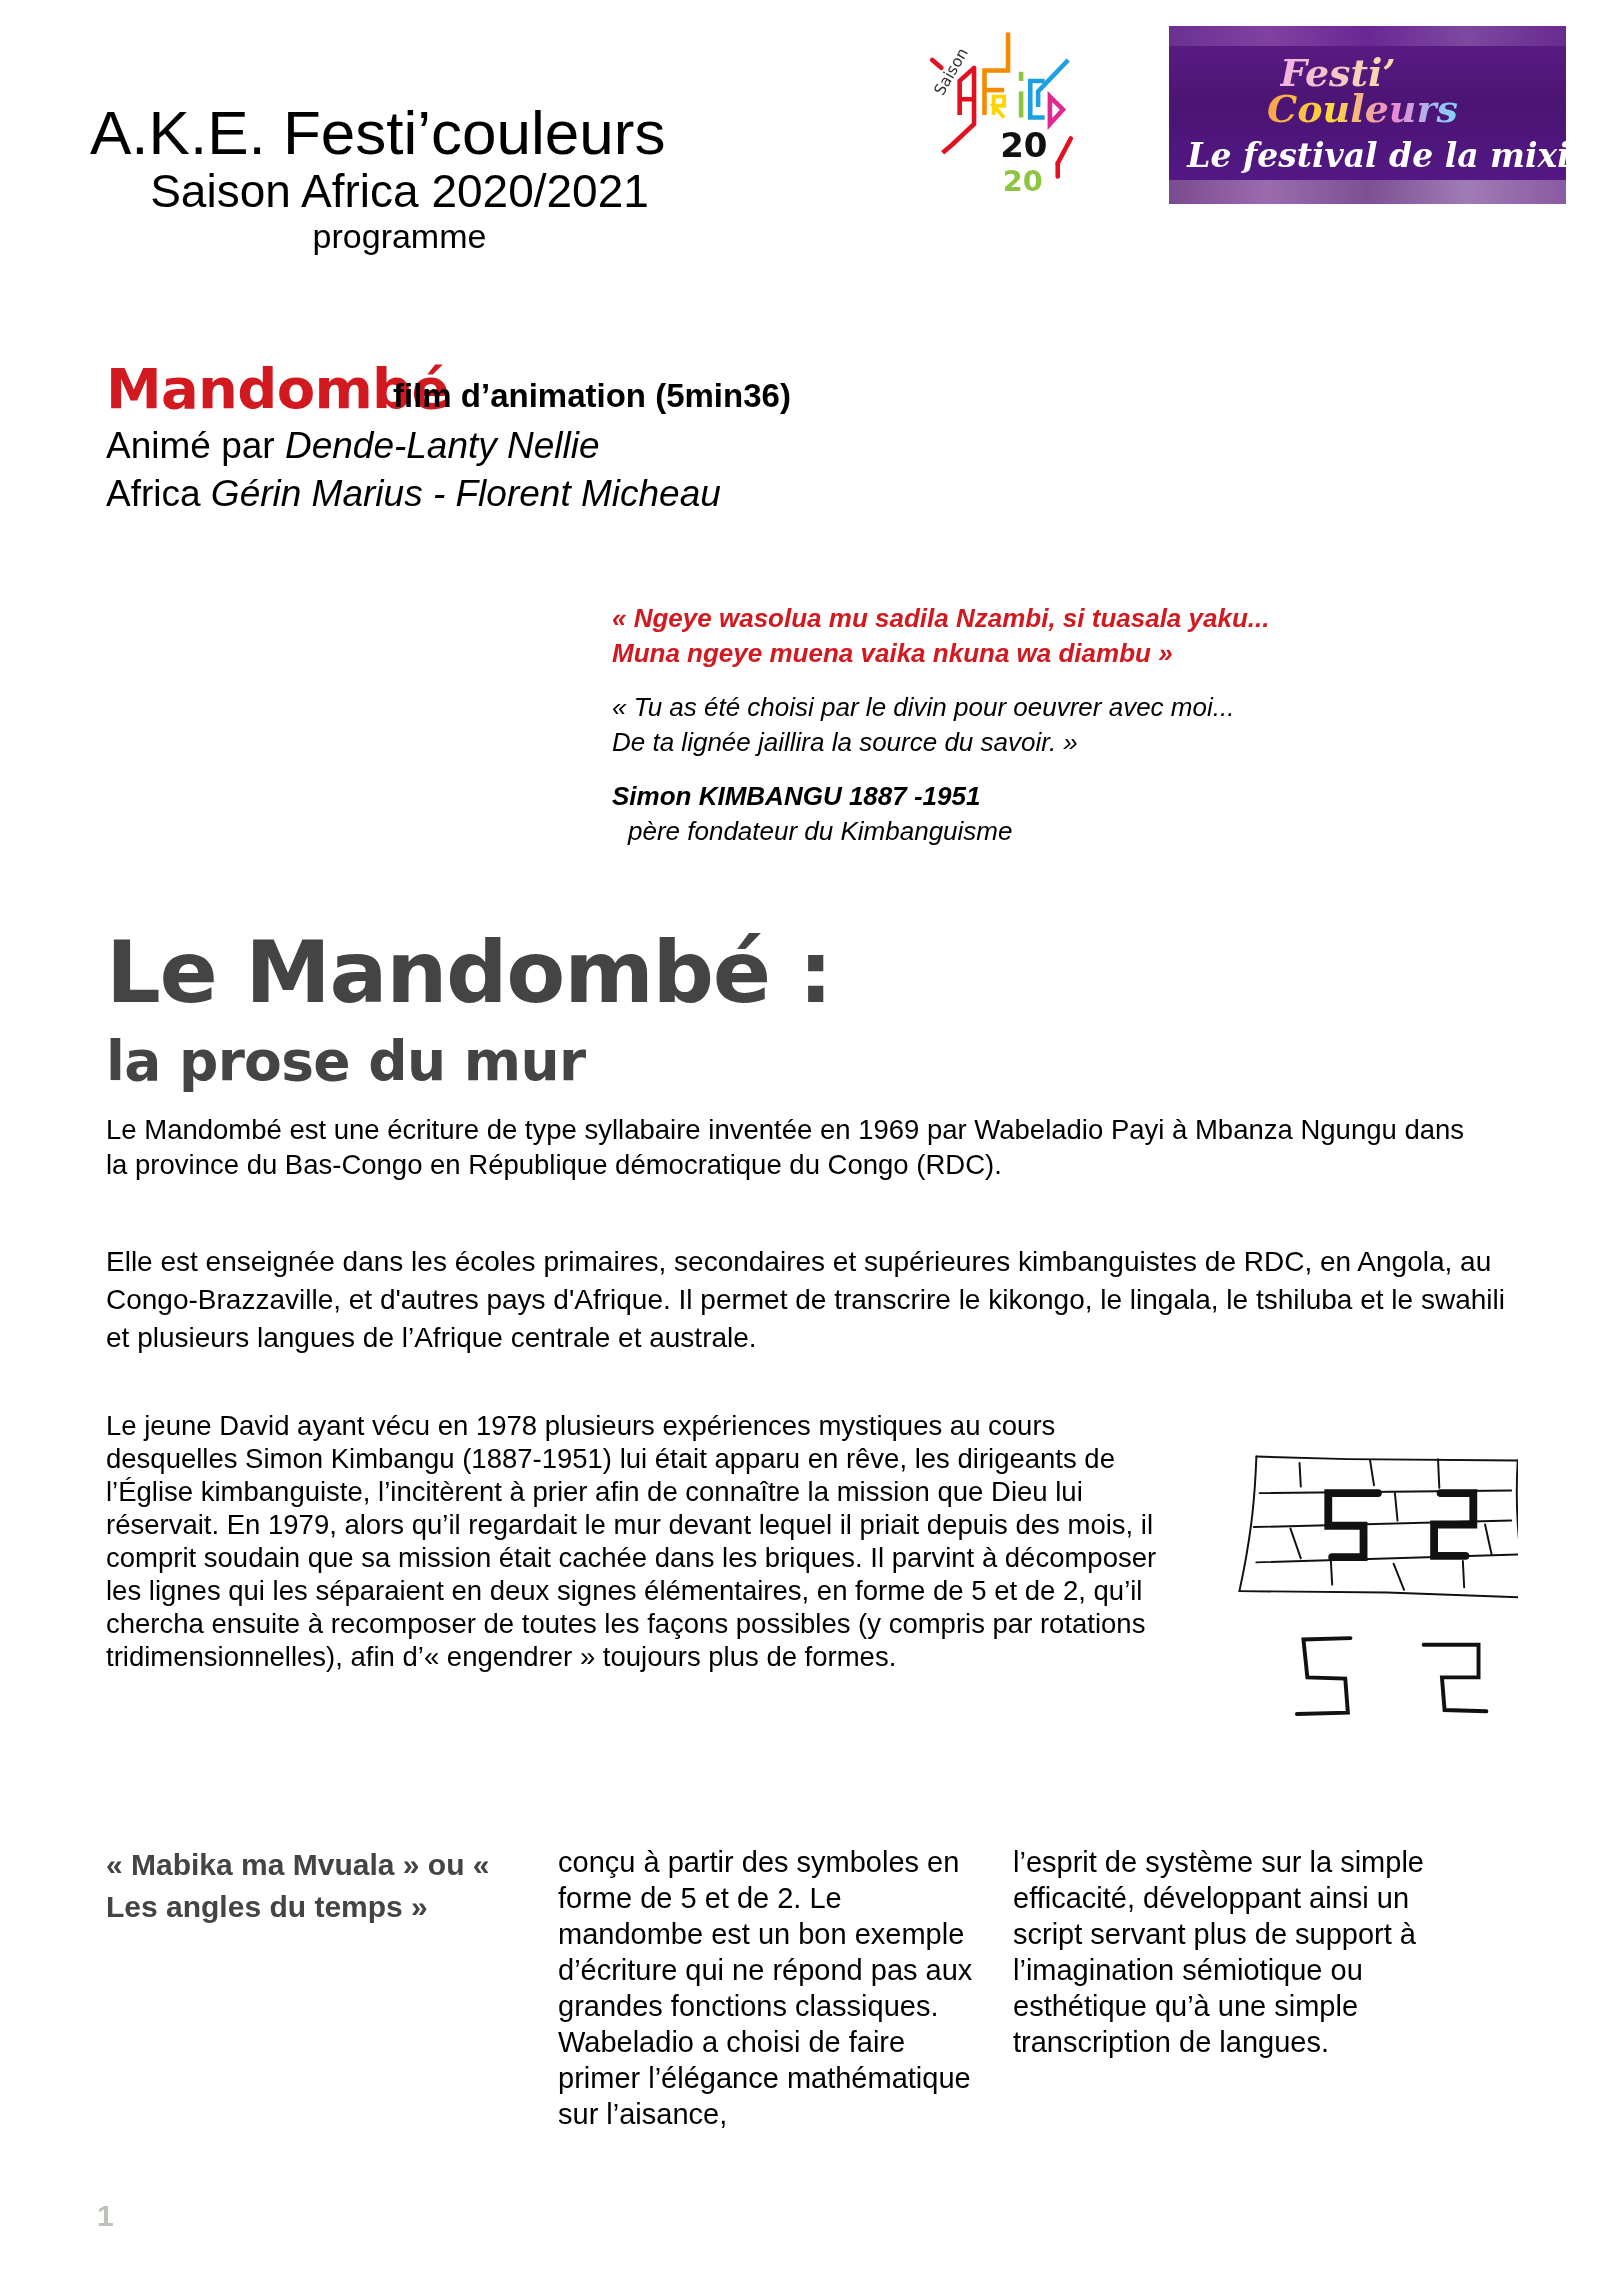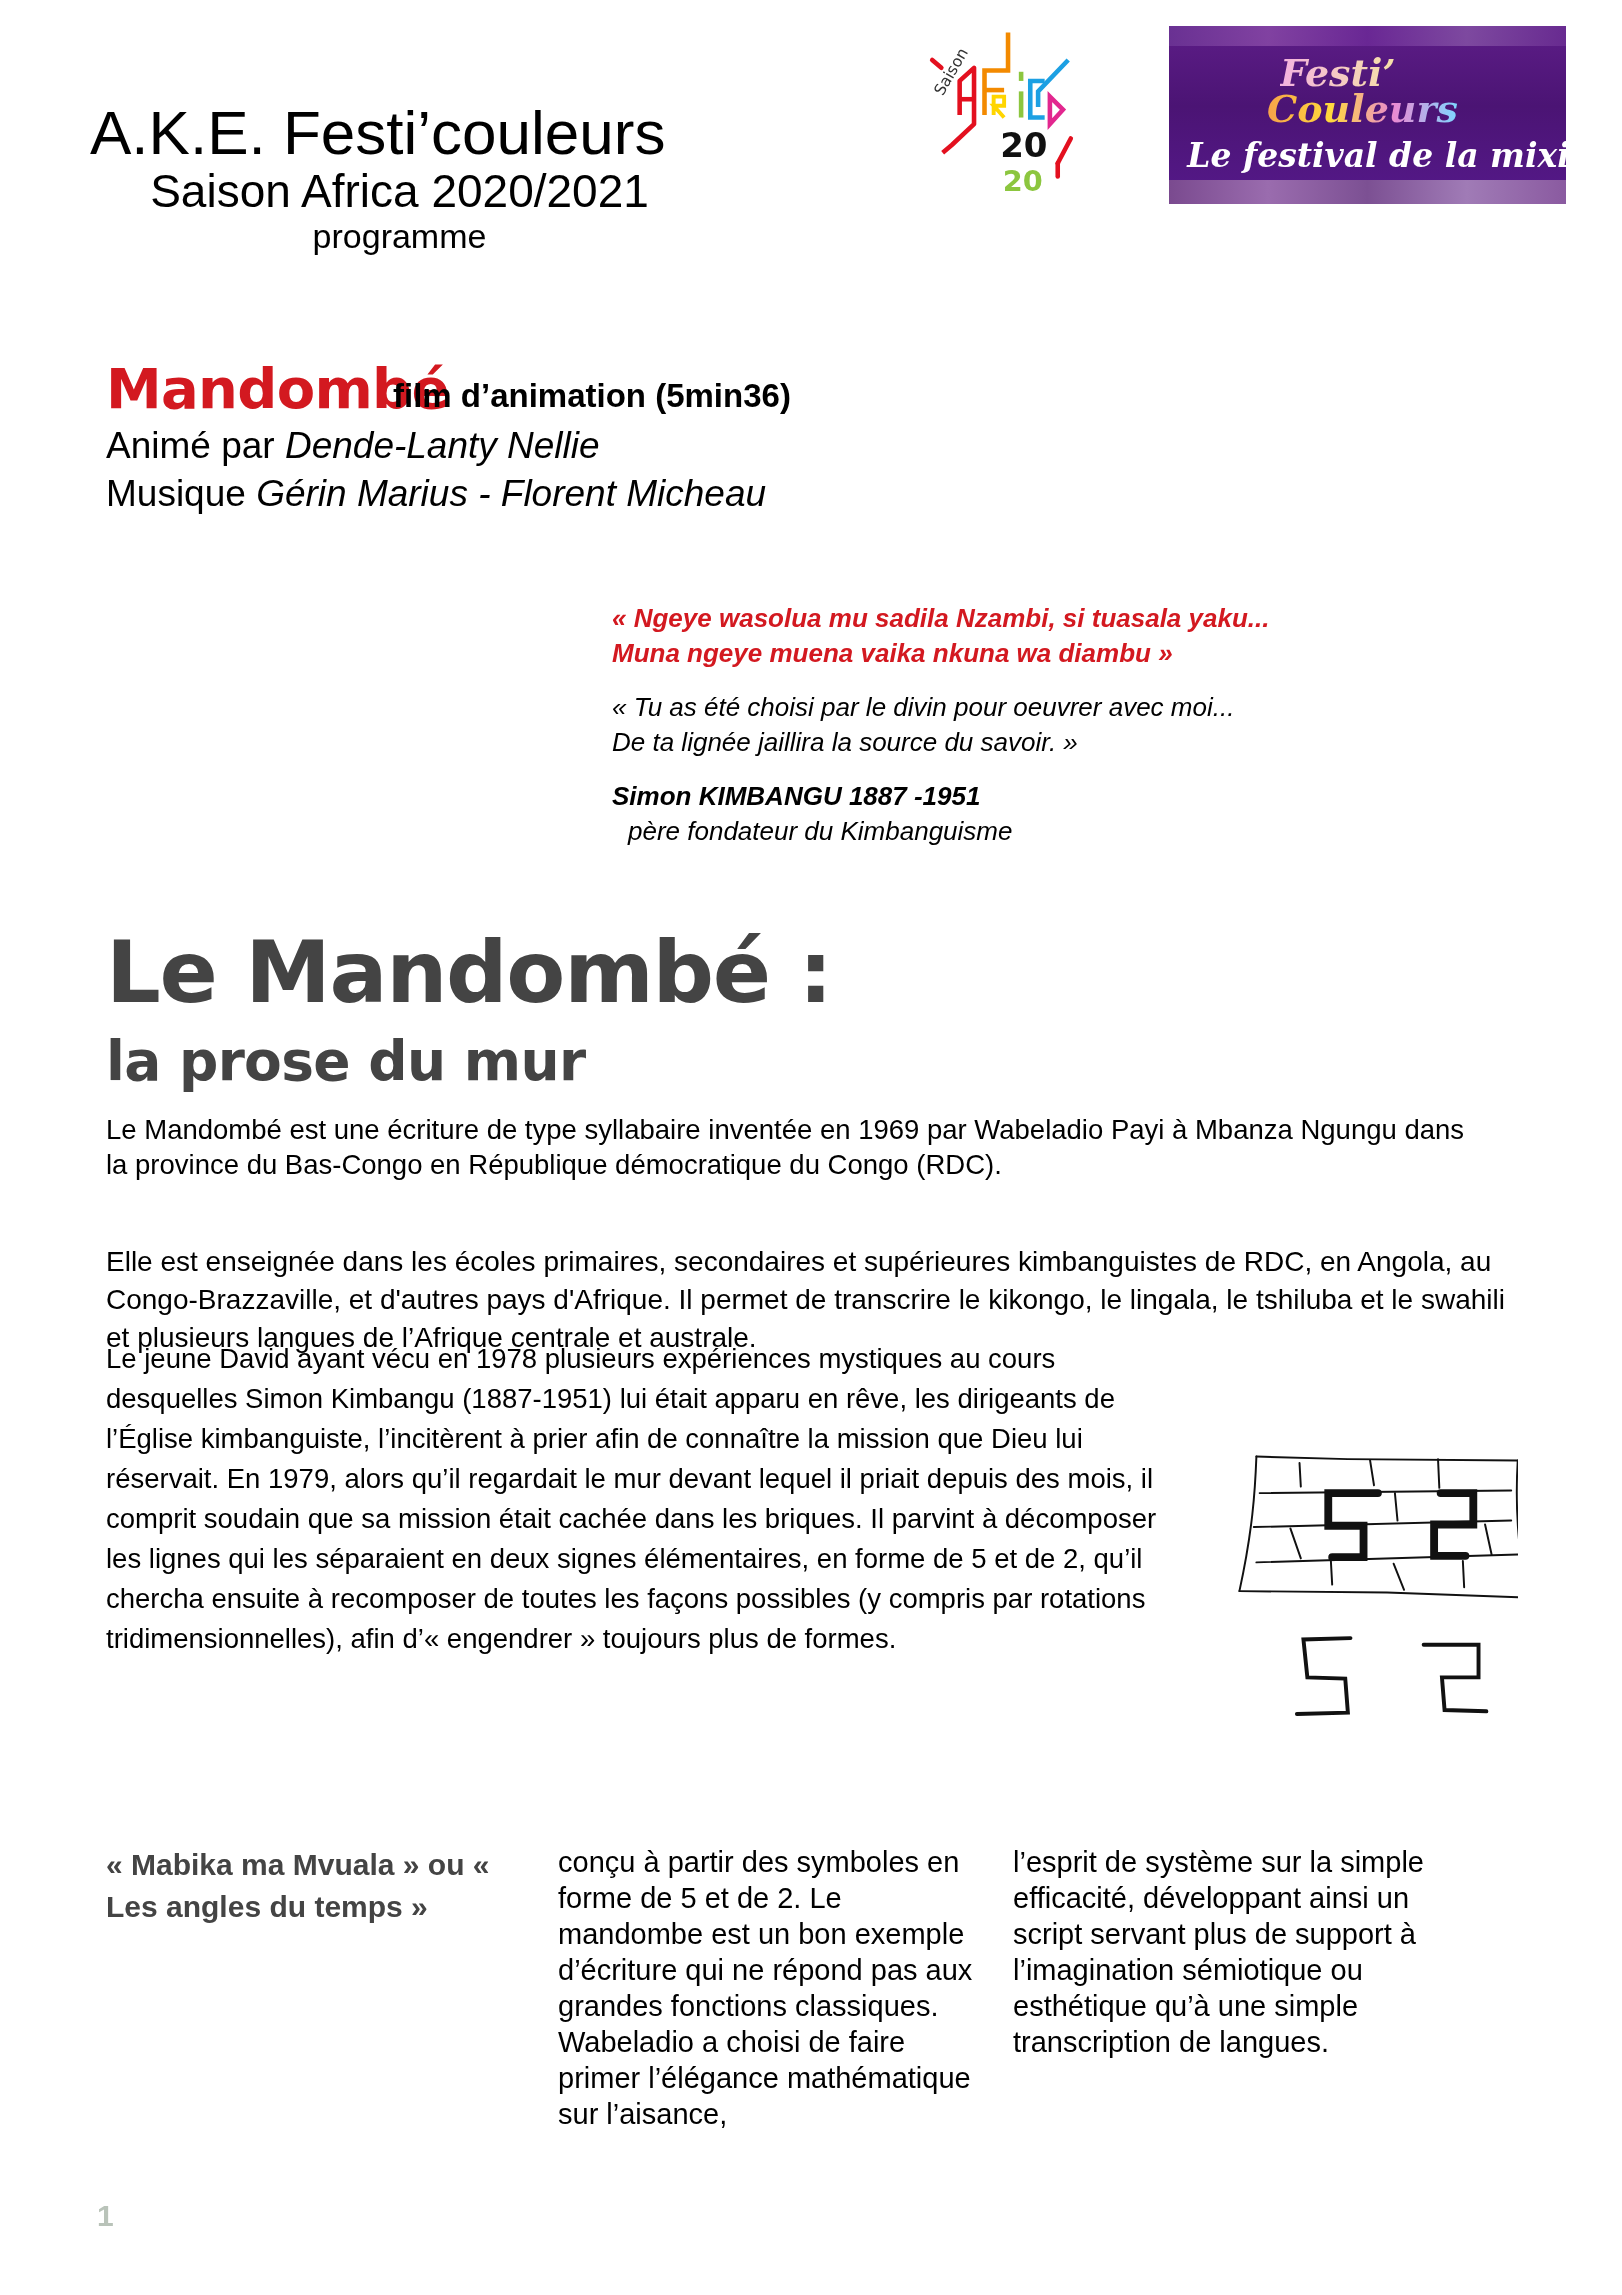--- a/index.html
+++ b/index.html
@@ -35,21 +35,21 @@
   #q-author { top:779px; font-weight:bold; }
   #q-role { top:814px;margin-left:16px; }
 
   
   #main-title { left:106px; top:923px; font-size:86px; font-weight:bold; color:#444444; font-family:"DejaVu Sans", sans-serif; line-height:98px; letter-spacing:-1.3px; }
   #main-sub { left:106px; top:1030px; font-size:55px; font-weight:bold; color:#444444; font-family:"DejaVu Sans", sans-serif; line-height:63px; letter-spacing:-0.7px; }
 
   .para { left:106px; font-family:"Liberation Sans", sans-serif; font-size:27.5px; line-height:35px; }
   #p1 { top:1112px; width:1361px; }
   #p2 { top:1243px; width:1400px; font-size:28px; line-height:38px; }
-  #p3 { top:1339px; width:1080px; line-height:40px; }
+  #p3 { top:1409px; width:1080px; line-height:33px; }
 
   #brick-figure { left:1230px; top:1433px; width:288px; height:294px; }
 
   
   .col { top:1844px; width:425px; font-family:"Liberation Sans", sans-serif; font-size:29px; line-height:36px; }
   #col1 { left:106px; }
   #col2 { left:558px; }
   #col3 { left:1013px; }
   #col1-head { font-weight:bold; color:#444444; font-size:30px; line-height:42px; margin-bottom:20px; }
 
@@ -95,21 +95,21 @@
   <div class="blur-top"></div>
   <div id="festi-word1">Festi’</div>
   <div id="festi-word2">Couleurs</div>
   <div id="festi-tag">Le festival de la mixité</div>
   <div class="blur-bot"></div>
 </div>
 
 <div id="film-title" class="abs">Mandombé</div>
 <div id="film-sub" class="abs">film d’animation (5min36)</div>
 <div id="credit-anim" class="abs credit"><span>Animé par </span><i>Dende-Lanty Nellie</i></div>
-<div id="credit-music" class="abs credit"><span>Musique </span><i>Gérin Marius - Florent Micheau</i></div>
+<div id="credit-music" class="abs credit"><span>Africa </span><i>Gérin Marius - Florent Micheau</i></div>
 
 <div id="q1" class="abs q q-red">« Ngeye wasolua mu sadila Nzambi, si tuasala yaku...</div>
 <div id="q2" class="abs q q-red">Muna ngeye muena vaika nkuna wa diambu »</div>
 <div id="q3" class="abs q">« Tu as été choisi par le divin pour oeuvrer avec moi...</div>
 <div id="q4" class="abs q">De ta lignée jaillira la source du savoir. »</div>
 <div id="q-author" class="abs q">Simon KIMBANGU 1887 -1951</div>
 <div id="q-role" class="abs q">père fondateur du Kimbanguisme</div>
 
 <div id="main-title" class="abs">Le Mandombé :</div>
 <div id="main-sub" class="abs">la prose du mur</div>

